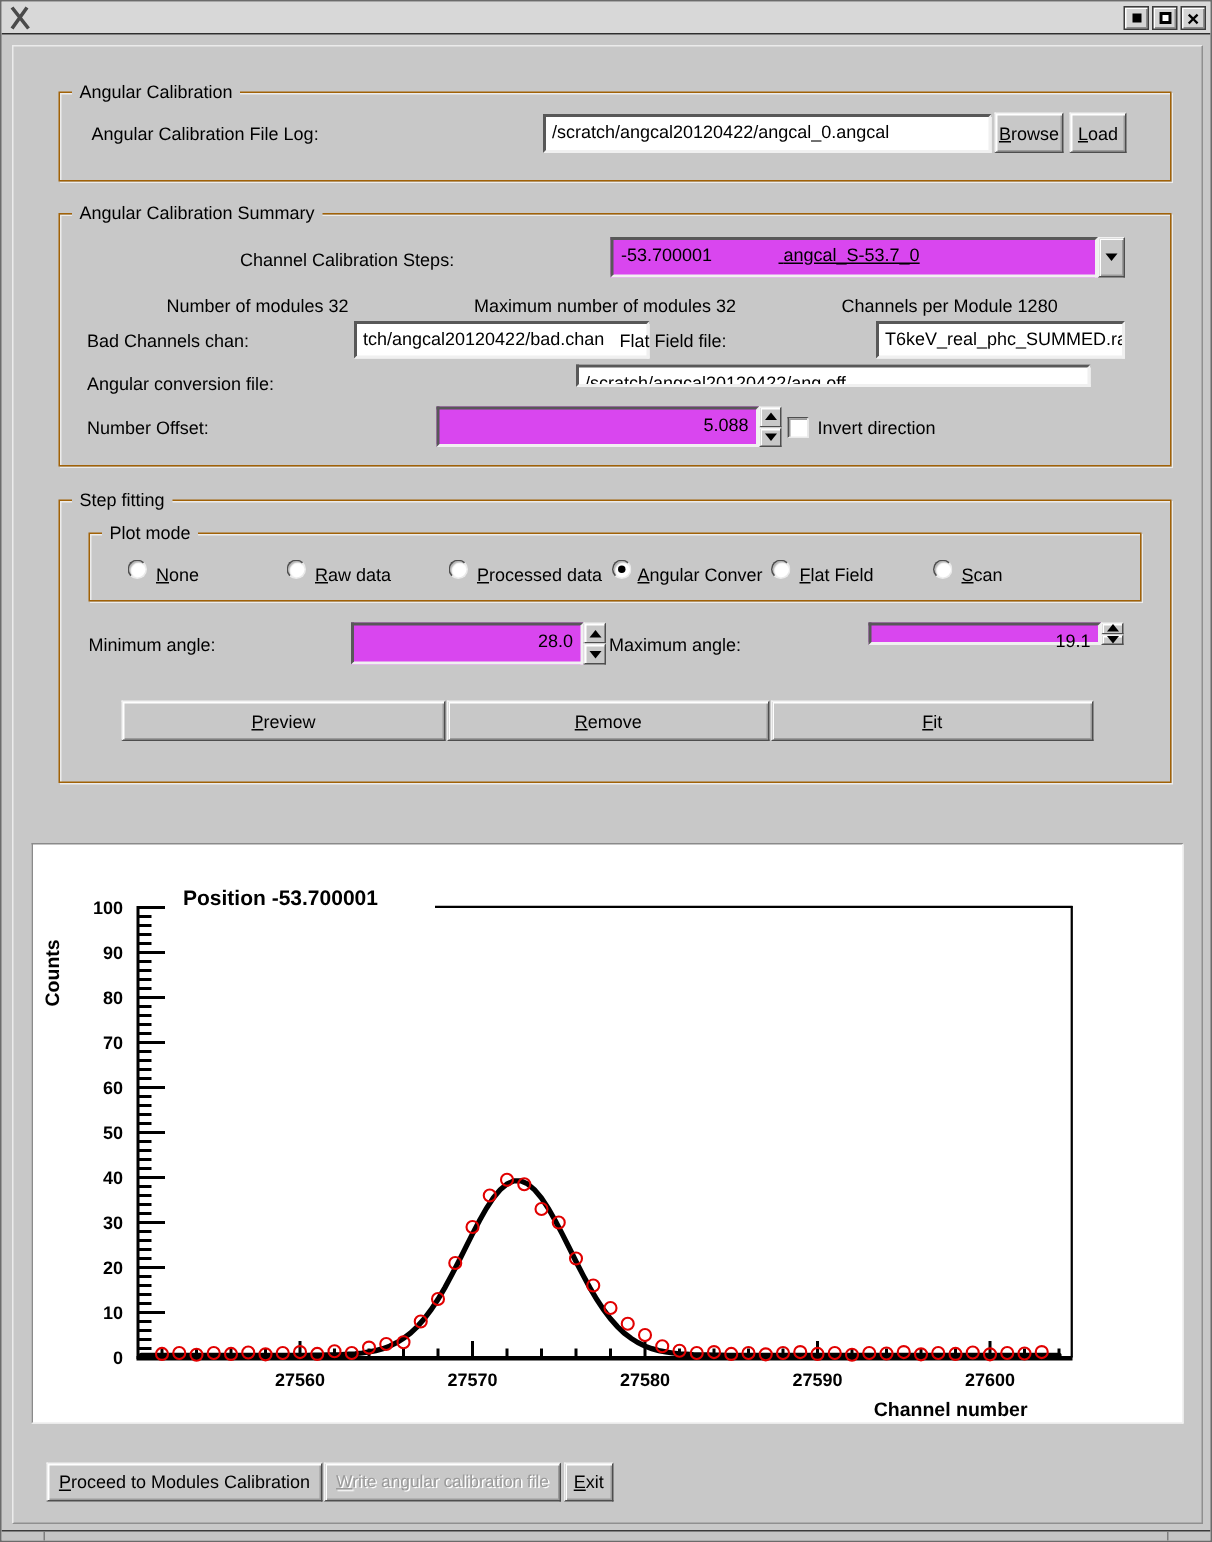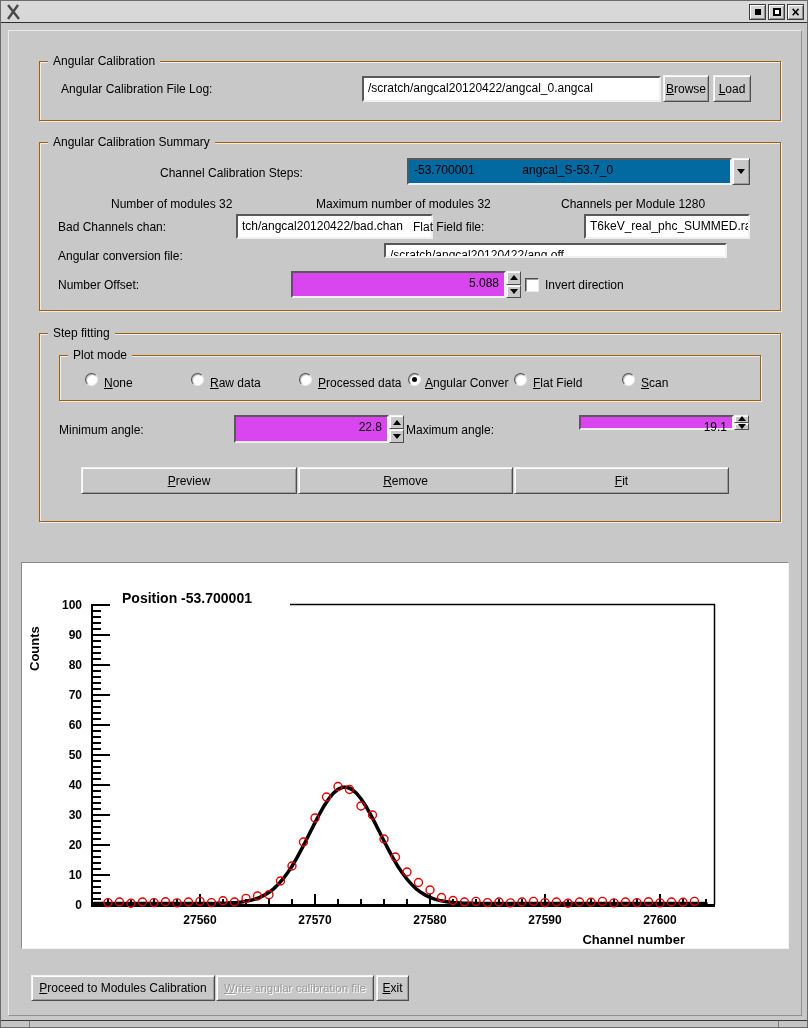--- a/index.html
+++ b/index.html
@@ -28,22 +28,22 @@
   .field{position:absolute;background:#fff;border:2px solid;
     border-color:#585858 #f0f0f0 #f0f0f0 #585858;box-sizing:border-box;
     font-size:12px;line-height:20px;padding:0 4px;white-space:nowrap;overflow:hidden;}
   .btn{position:absolute;background:#c8c8c8;border:1px solid;
     border-color:#f2f2f2 #4e4e4e #4e4e4e #f2f2f2;
     box-shadow:inset 1px 1px 0 #ffffff, inset -1px -1px 0 #9b9b9b;
     box-sizing:border-box;font-size:12px;display:flex;align-items:center;justify-content:center;
     white-space:nowrap;cursor:default;}
   .btn.disabled{color:#9a9a9a;text-shadow:1px 1px 0 #ffffff;}
   .combo{position:absolute;display:flex;box-sizing:border-box;}
-  .combo-field{flex:1;background:#0369a1;border:2px solid;border-color:#585858 #f0f0f0 #f0f0f0 #585858;
-    box-sizing:border-box;font-size:12px;line-height:21px;padding:0 5px;white-space:nowrap;overflow:hidden;}
+  .combo-field{flex:1;background:#d946ef;border:2px solid;border-color:#585858 #f0f0f0 #f0f0f0 #585858;
+    box-sizing:border-box;font-size:12px;line-height:21px;padding:0 5px;white-space:nowrap;overflow:hidden;text-decoration:underline;}
   .combo-pos{display:inline-block;width:105px;}
   .combo-btn{width:18px;background:#c8c8c8;border:1px solid;border-color:#f2f2f2 #4e4e4e #4e4e4e #f2f2f2;
     box-shadow:inset 1px 1px 0 #fff, inset -1px -1px 0 #9b9b9b;display:flex;align-items:center;
     justify-content:center;box-sizing:border-box;}
   .spin{position:absolute;display:flex;box-sizing:border-box;}
   .spin-field{flex:1;background:#d946ef;border:2px solid;border-color:#585858 #f0f0f0 #f0f0f0 #585858;
     box-sizing:border-box;font-size:12px;line-height:21px;padding:0 5px;text-align:right;}
   .spin-btns{width:15px;display:flex;flex-direction:column;}
   .spin-btn{flex:1;background:#c8c8c8;border:1px solid;border-color:#f2f2f2 #4e4e4e #4e4e4e #f2f2f2;
     box-shadow:inset 1px 1px 0 #fff;display:flex;align-items:center;justify-content:center;box-sizing:border-box;}
@@ -153,21 +153,21 @@
   <span class="lbl" style="left:317px;top:375px"><u>P</u>rocessed data</span>
   <span class="radio checked" style="left:407px;top:372px"></span>
   <span class="lbl" style="left:424px;top:375px"><u>A</u>ngular Conver</span>
   <span class="radio" style="left:513px;top:372px"></span>
   <span class="lbl" style="left:532px;top:375px"><u>F</u>lat Field</span>
   <span class="radio" style="left:621px;top:372px"></span>
   <span class="lbl" style="left:640px;top:375px"><u>S</u>can</span>
 
   <span class="lbl" style="left:58px;top:422px">Minimum angle:</span>
   <div class="spin" style="left:233px;top:414px;width:170px;height:28px">
-    <div class="spin-field">22.8</div>
+    <div class="spin-field">28.0</div>
     <div class="spin-btns">
       <div class="spin-btn">
           <span class="arr-up"></span>
         </div>
       <div class="spin-btn">
           <span class="arr-down"></span>
         </div>
     </div>
   </div>
   <span class="lbl" style="left:405px;top:422px">Maximum angle:</span>

